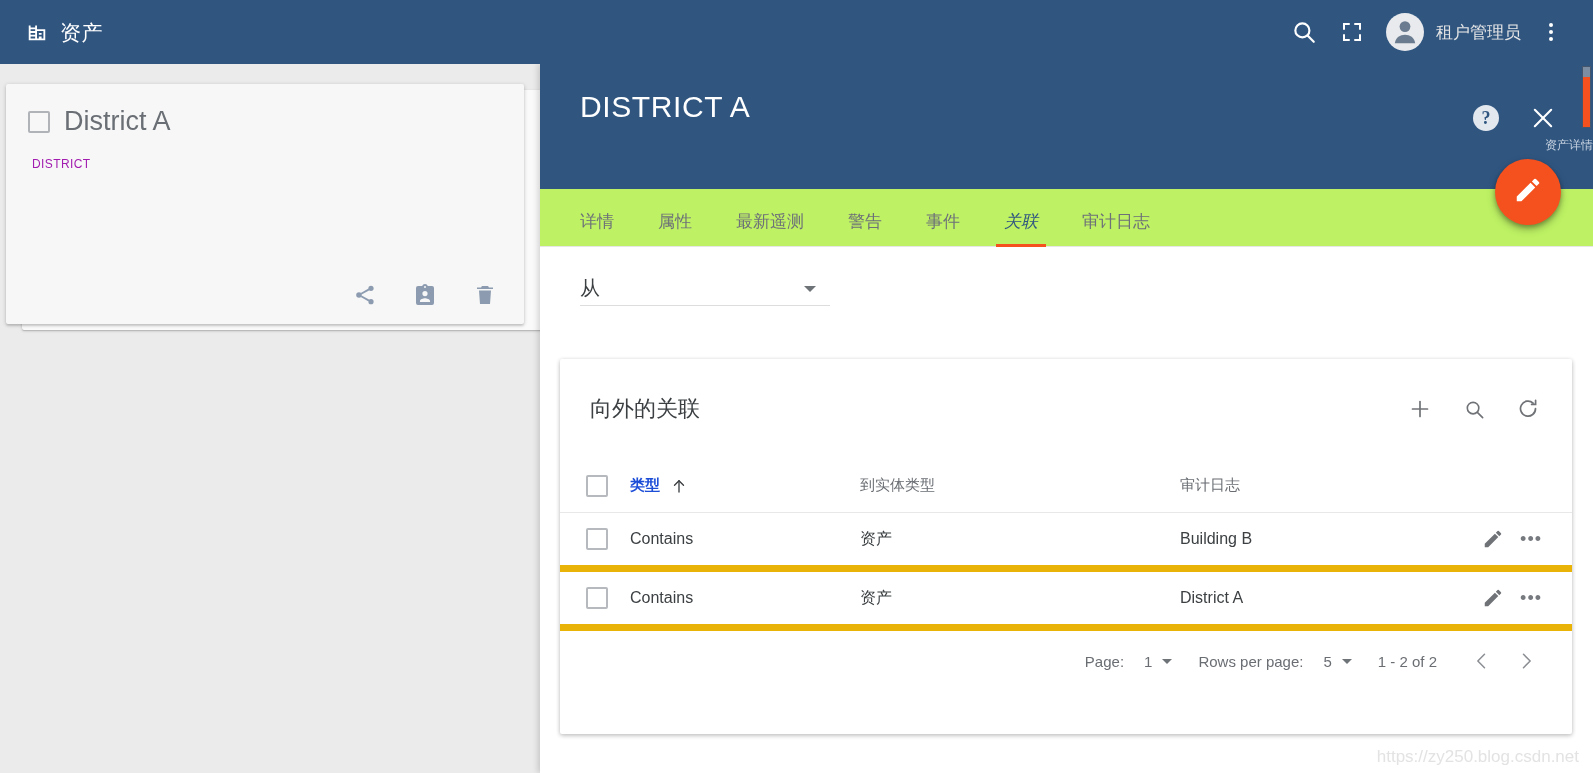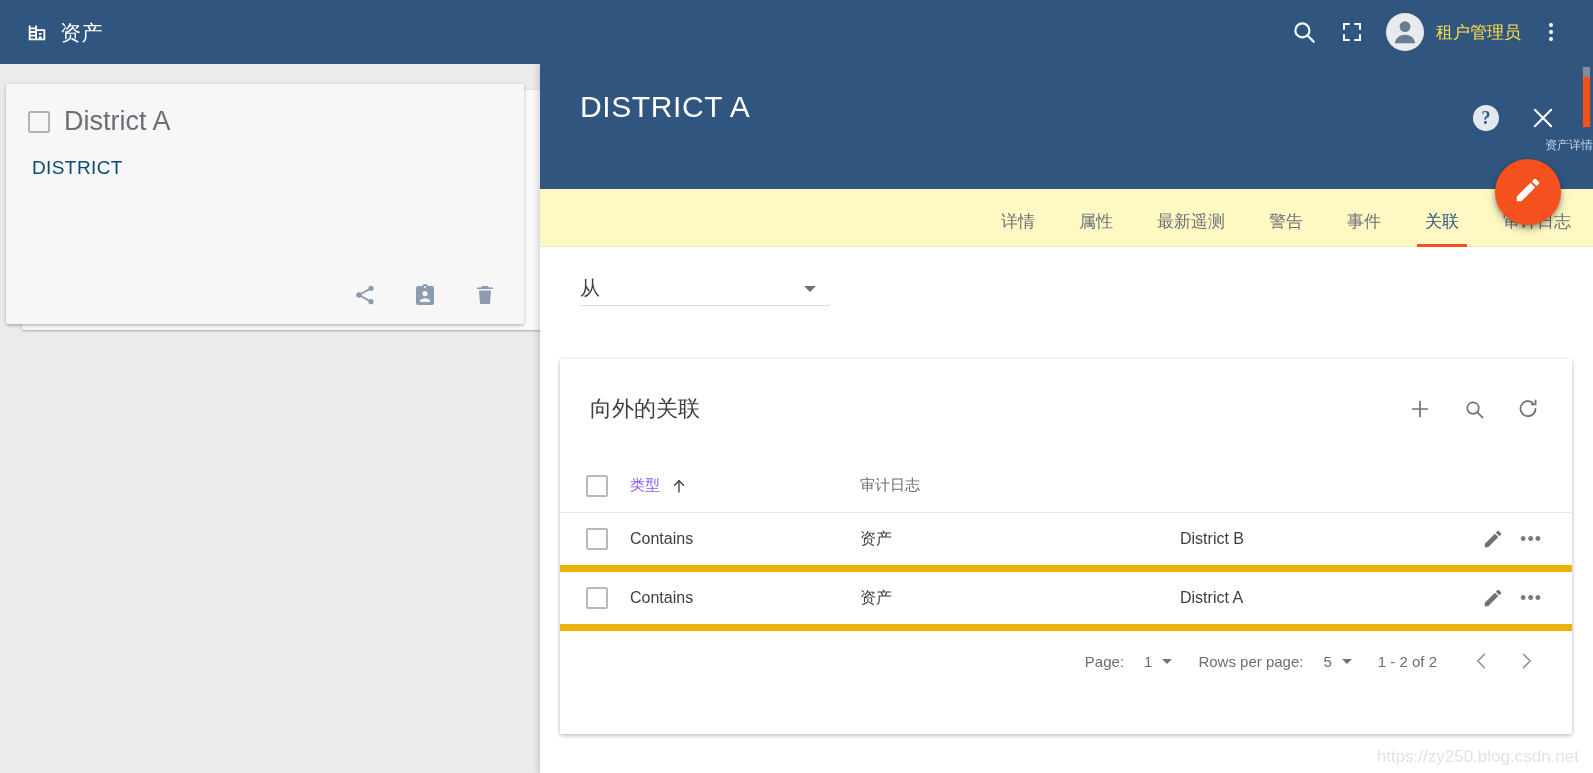--- a/index.html
+++ b/index.html
@@ -31,21 +31,21 @@
   .ab-btn {
     width: 48px; height: 48px; display: flex; align-items: center; justify-content: center;
     color: #ffffff; cursor: pointer;
   }
   .user-wrap { display: flex; align-items: center; margin-left: 10px; margin-right: 6px; cursor: pointer; }
   .avatar {
     width: 38px; height: 38px; border-radius: 50%;
     background: #e8eaed; display: flex; align-items: center; justify-content: center;
     margin-right: 12px;
   }
-  .user-name { color: #fde047; font-size: 17px; }
+  .user-name { color: #e5e5e5; font-size: 17px; }
   .dots-v { display: flex; flex-direction: column; gap: 3px; align-items: center; }
   .dots-v i { width: 4px; height: 4px; border-radius: 50%; background: #fff; display: block; }
 
   
   .left-pane {
     position: absolute; top: 64px; left: 0;
     width: 540px; height: 709px;
     background: #ebebeb;
     overflow: hidden;
     z-index: 5;
@@ -67,21 +67,21 @@
   .card-head { display: flex; align-items: center; padding: 24px 0 0 22px; }
   .cb {
     width: 22px; height: 22px; border: 2px solid #b0b3b8; border-radius: 2px;
     background: transparent; cursor: pointer; flex: 0 0 auto;
   }
   .entity-title {
     font-size: 27px; color: #6a6f75; margin-left: 14px; font-weight: 400;
     line-height: 1;
   }
   .entity-type {
-    margin: 22px 0 0 26px; font-size: 19px; color: #0c4a6e; letter-spacing: .4px;
+    margin: 22px 0 0 26px; font-size: 12px; color: #a21caf; letter-spacing: .4px;
   }
   .card-actions {
     position: absolute; bottom: 14px; right: 24px;
     display: flex; align-items: center; gap: 30px;
   }
   .card-actions .ca {
     width: 30px; height: 30px; display: flex; align-items: center; justify-content: center;
     color: #8c9bb0; cursor: pointer;
   }
 
@@ -125,28 +125,27 @@
     display: flex; align-items: center; justify-content: center;
     box-shadow: 0 4px 8px rgba(0,0,0,.30), 0 2px 4px rgba(0,0,0,.22);
     cursor: pointer; z-index: 30;
   }
 
   
   .tabs {
     display: flex; align-items: flex-end;
     height: 58px; padding-left: 18px;
     border-bottom: 1px solid #e6e6e6;
-    background: #fef9c3;
-    justify-content: flex-end;
+    background: #bef264;
   }
   .tab {
     padding: 0 22px 13px 22px; font-size: 17px; color: #6d7178;
     cursor: pointer; position: relative; white-space: nowrap;
   }
-  .tab.active { color: #305680; }
+  .tab.active { color: #305680; font-style: italic; }
   .tab.active:after {
     content: ""; position: absolute; left: 14px; right: 14px; bottom: -1px;
     height: 3px; background: #f4511e;
   }
 
   
   .direction-wrap { padding: 18px 0 0 40px; }
   .dir-label { font-size: 14px; color: #8b8f96; }
   .dir-select {
     margin-top: 7px; width: 250px; height: 34px;
@@ -180,21 +179,21 @@
     width: 28px; height: 28px; display: flex; align-items: center; justify-content: center;
     color: #6f7276; cursor: pointer;
   }
   .thead {
     display: flex; align-items: center;
     height: 54px; padding: 0 30px 0 26px;
     border-bottom: 1px solid #e8e8e8;
   }
   .th-cb { width: 22px; height: 22px; border: 2px solid #b6b9bd; border-radius: 2px; cursor: pointer; flex:0 0 auto;}
   .th {
-    font-size: 15px; color: #8b5cf6; font-weight: 400;
+    font-size: 15px; color: #1d4ed8; font-weight: 700;
   }
   .th.normal { font-weight: 400; color: #6a6e73; }
   .c1 { width: 230px; margin-left: 22px; display: flex; align-items: center; gap: 10px; cursor: pointer;}
   .c2 { width: 320px; }
   .c3 { flex: 1; }
   .c4 { width: 110px; display: flex; align-items: center; justify-content: flex-end; gap: 16px; }
   .sort-arrow { color: #3c4043; display: flex; }
   .trow {
     display: flex; align-items: center;
     height: 59px; padding: 0 30px 0 26px;
@@ -388,29 +387,30 @@
       <span class="th-cb"></span>
       <span class="c1">
         <span class="th">类型</span>
         <span class="sort-arrow">
           <svg width="18" height="18" viewBox="0 0 24 24" fill="none" stroke="#3c4043" stroke-width="1.8" stroke-linecap="round">
             <line x1="12" y1="20" x2="12" y2="5"></line>
               <polyline points="6,11 12,5 18,11"></polyline>
           </svg>
         </span>
       </span>
+      <span class="th normal c2">到实体类型</span>
       <span class="th normal c3">审计日志</span>
       <span class="c4"></span>
     </div>
 
     <div class="trow">
       <span class="row-cb"></span>
       <span class="td c1">Contains</span>
       <span class="td c2">资产</span>
-      <span class="td c3">District B</span>
+      <span class="td c3">Building B</span>
       <span class="c4">
         <span class="row-ic">
           <svg width="22" height="22" viewBox="0 0 24 24" fill="#6f7276">
             <path d="M3 17.25V21h3.75L17.8 9.94l-3.75-3.75L3 17.25zM20.7 7.04a1 1 0 0 0 0-1.41l-2.34-2.34a1 1 0 0 0-1.41 0l-1.83 1.83 3.75 3.75 1.83-1.83z"></path>
           </svg>
         </span>
         <span class="ellipsis-h">•••</span>
       </span>
     </div>
 

